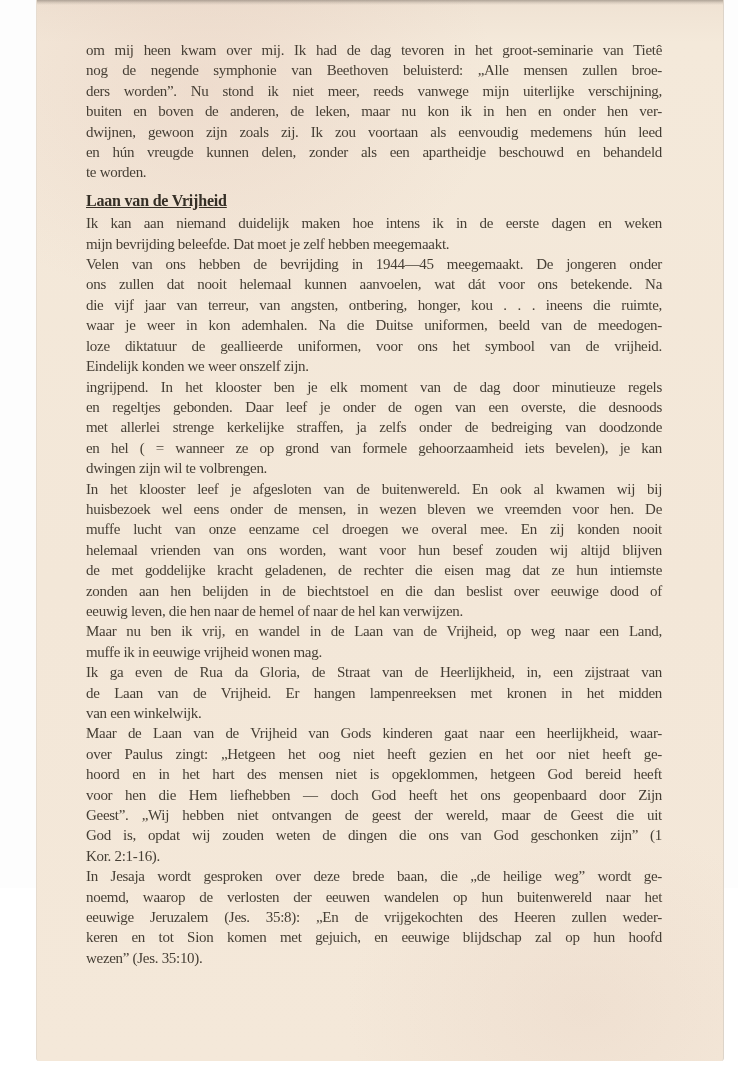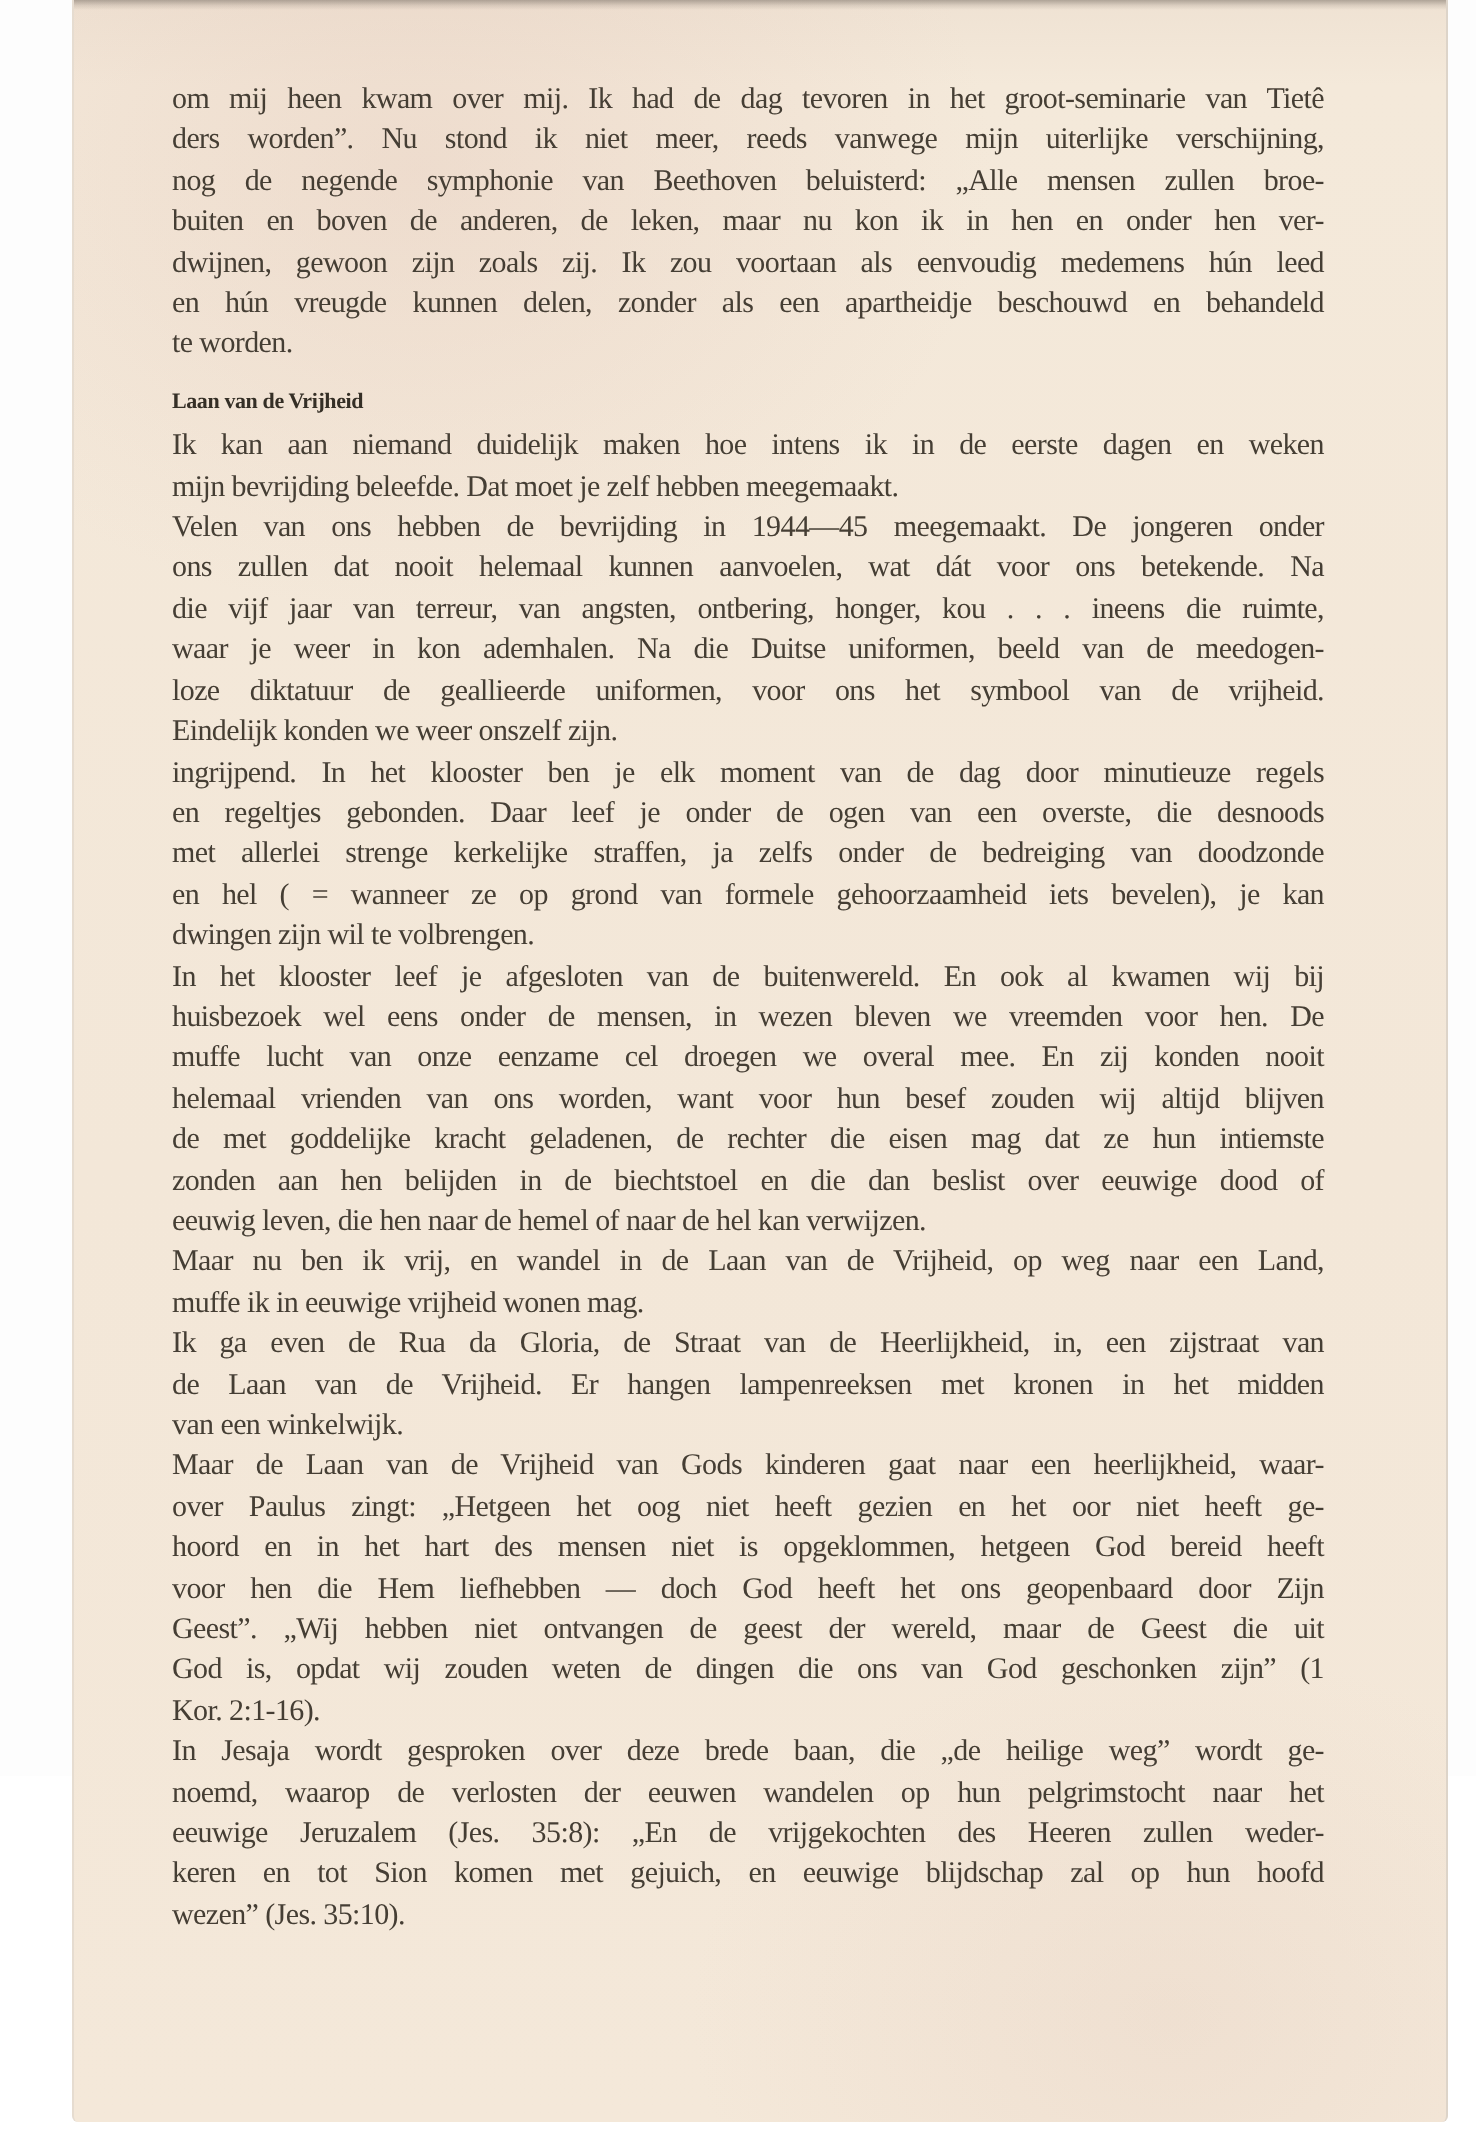--- a/index.html
+++ b/index.html
@@ -54,41 +54,42 @@
     text-align: justify;
     text-align-last: justify;
     white-space: normal;
   }
   .text-line.last-line {
     text-align-last: left;
   }
   .section-heading {
     font-weight: bold;
     color: #352f26;
-    font-size: 11px;
+    font-size: 16px;
     margin: 8px 0 2px 0;
     letter-spacing: -0.2px;
+    text-decoration: underline;
   }
   .page-number {
     margin-top: 1px;
     text-align: left;
     color: #4a4338;
   }
 </style>
 </head>
 <body>
 
 <div class="canvas">
   <div class="scan-page">
     <div class="text-block">
       <div id="content-root">
           <div class="paragraph">
             <div class="text-line">om mij heen kwam over mij. Ik had de dag tevoren in het groot-seminarie van Tietê</div>
+            <div class="text-line">nog de negende symphonie van Beethoven beluisterd: „Alle mensen zullen broe-</div>
             <div class="text-line">ders worden”. Nu stond ik niet meer, reeds vanwege mijn uiterlijke verschijning,</div>
-            <div class="text-line">nog de negende symphonie van Beethoven beluisterd: „Alle mensen zullen broe-</div>
             <div class="text-line">buiten en boven de anderen, de leken, maar nu kon ik in hen en onder hen ver-</div>
             <div class="text-line">dwijnen, gewoon zijn zoals zij. Ik zou voortaan als eenvoudig medemens hún leed</div>
             <div class="text-line">en hún vreugde kunnen delen, zonder als een apartheidje beschouwd en behandeld</div>
             <div class="text-line last-line">te worden.</div>
           </div>
           <div class="section-heading">Laan van de Vrijheid</div>
           <div class="paragraph">
             <div class="text-line">Ik kan aan niemand duidelijk maken hoe intens ik in de eerste dagen en weken</div>
             <div class="text-line last-line">mijn bevrijding beleefde. Dat moet je zelf hebben meegemaakt.</div>
           </div>
@@ -129,21 +130,21 @@
             <div class="text-line">Maar de Laan van de Vrijheid van Gods kinderen gaat naar een heerlijkheid, waar-</div>
             <div class="text-line">over Paulus zingt: „Hetgeen het oog niet heeft gezien en het oor niet heeft ge-</div>
             <div class="text-line">hoord en in het hart des mensen niet is opgeklommen, hetgeen God bereid heeft</div>
             <div class="text-line">voor hen die Hem liefhebben — doch God heeft het ons geopenbaard door Zijn</div>
             <div class="text-line">Geest”. „Wij hebben niet ontvangen de geest der wereld, maar de Geest die uit</div>
             <div class="text-line">God is, opdat wij zouden weten de dingen die ons van God geschonken zijn” (1</div>
             <div class="text-line last-line">Kor. 2:1-16).</div>
           </div>
           <div class="paragraph">
             <div class="text-line">In Jesaja wordt gesproken over deze brede baan, die „de heilige weg” wordt ge-</div>
-            <div class="text-line">noemd, waarop de verlosten der eeuwen wandelen op hun pelgrimstocht naar het</div>
+            <div class="text-line">noemd, waarop de verlosten der eeuwen wandelen op hun buitenwereld naar het</div>
             <div class="text-line">eeuwige Jeruzalem (Jes. 35:8): „En de vrijgekochten des Heeren zullen weder-</div>
             <div class="text-line">keren en tot Sion komen met gejuich, en eeuwige blijdschap zal op hun hoofd</div>
             <div class="text-line last-line">wezen” (Jes. 35:10).</div>
           </div>
         </div>
     </div>
   </div>
 </div>
 
 </body></html>

